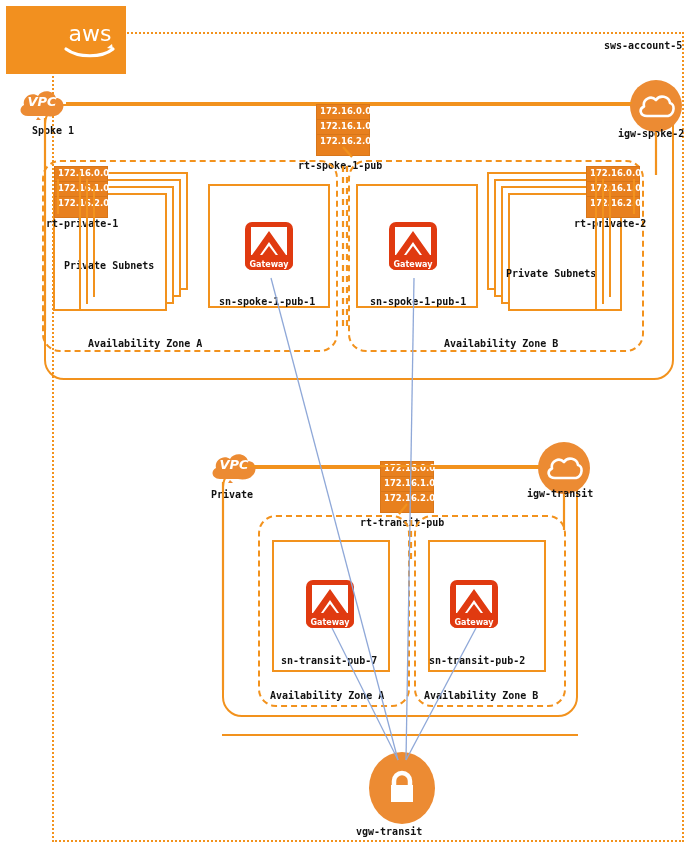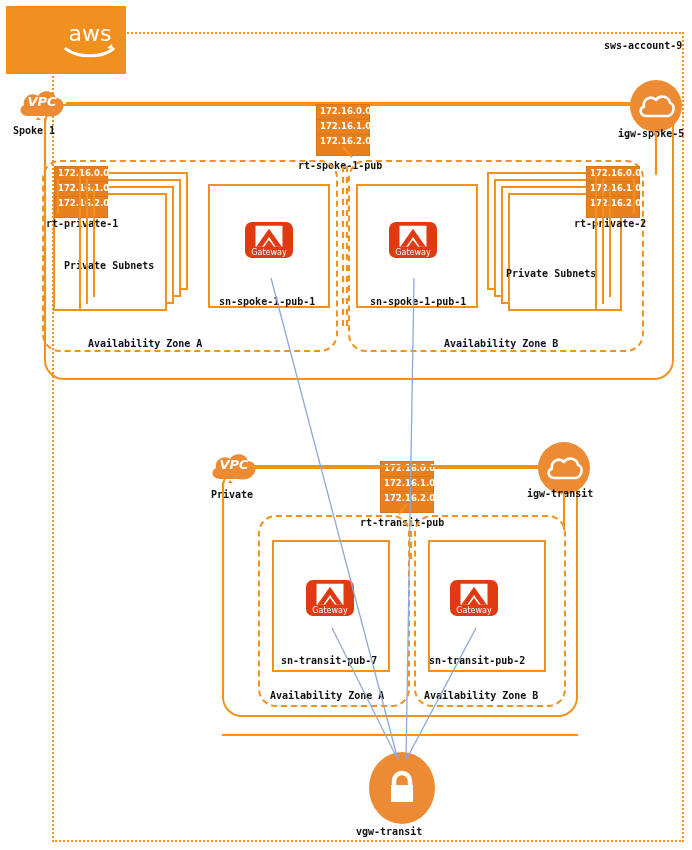--- a/index.html
+++ b/index.html
@@ -25,22 +25,22 @@
   .sn-box{position:absolute;border:2px solid #F2921D;box-sizing:border-box;background:#fff;}
   .sn-stack{position:absolute;border:2px solid #F2921D;box-sizing:border-box;background:#fff;}
 
   
   .cidr{position:absolute;background:#E8801E;color:#fff;font-size:8.5px;font-weight:bold;
         font-family:"DejaVu Sans","Liberation Sans",sans-serif;
         padding:1px 3px;line-height:11px;height:22px;box-sizing:border-box;
         border:1px solid #D8761A;white-space:nowrap;text-align:center;}
 
   
-  .gw{position:absolute;width:48px;height:36px;background:#E03A10;border-radius:7px;
-      display:flex;flex-direction:column;align-items:center;justify-content:flex-start;overflow:hidden;}
+  .gw{position:absolute;width:48px;height:48px;background:#E03A10;border-radius:7px;
+      display:flex;flex-direction:column;align-items:center;justify-content:flex-start;overflow:hidden;font-weight:bold;}
   .gw .gwtxt{position:absolute;bottom:1px;left:0;right:0;text-align:center;color:#fff;
       font-family:"DejaVu Sans","Liberation Sans",sans-serif;font-size:8px;line-height:9px;}
 
   
   .circ{position:absolute;border-radius:50%;background:#EC8B33;display:flex;align-items:center;justify-content:center;}
 
   
   .vpccloud{position:absolute;width:52px;height:34px;}
   .vpccloud .vt{position:absolute;left:0;top:0;width:52px;height:34px;
        display:flex;align-items:center;justify-content:center;
@@ -48,47 +48,47 @@
        font-size:13px;font-weight:bold;font-style:italic;padding-bottom:4px;box-sizing:border-box;}
 
   svg.ov{position:absolute;left:0;top:0;width:692px;height:850px;pointer-events:none;}
 </style>
 </head>
 <body>
 
 <div id="stage">
 
   <div class="account-box" style="left:52px;top:32px;width:632px;height:810px;"></div>
-  <div class="lbl" style="left:604px;top:40px;">sws-account-9</div>
+  <div class="lbl" style="left:604px;top:40px;">sws-account-5</div>
 
   <div class="aws-logo" style="left:6px;top:6px;width:72px;height:68px;">
     <svg width="60" height="48" viewBox="0 0 60 48">
       <text x="30" y="25" text-anchor="middle" fill="#ffffff" font-family="DejaVu Sans, Liberation Sans, sans-serif" font-size="22" font-weight="500">aws</text>
       <path d="M6 33 C18 42, 42 42, 53 33" stroke="#ffffff" stroke-width="3.2" fill="none" stroke-linecap="round"></path>
       <path d="M53 33 l-1 -5 l-5 4 z" fill="#ffffff"></path>
     </svg>
   </div>
 
   <div class="vpc-box" style="left:44px;top:104px;width:630px;height:276px;"></div>
 
   <div class="vpccloud" style="left:16px;top:86px;">
     <svg width="52" height="34" viewBox="0 0 52 34">
       <path d="M12 30 C4 30, 2 22, 8 19 C6 11, 16 5, 22 10 C26 3, 38 4, 40 12 C48 12, 50 22, 44 27 C42 30, 36 31, 30 30 Z" fill="#EC8B33"></path>
       <path d="M22 31 L25 34 L20 34 Z" fill="#EC8B33"></path>
     </svg>
     <div class="vt">VPC</div>
   </div>
-  <div class="lbl" style="left:13px;top:125px;">Spoke 1</div>
+  <div class="lbl" style="left:32px;top:125px;">Spoke 1</div>
 
   <div class="circ" style="left:630px;top:80px;width:52px;height:52px;">
     <svg width="38" height="28" viewBox="0 0 38 28">
       <path d="M10 24 C3 24, 1.5 17, 7 14.5 C5.5 7, 14 3, 19 8 C22.5 2.5, 32 4, 33 11 C38 12, 38 22, 31 24 Z" fill="none" stroke="#ffffff" stroke-width="2.6" stroke-linejoin="round"></path>
     </svg>
   </div>
-  <div class="lbl" style="left:618px;top:128px;">igw-spoke-5</div>
+  <div class="lbl" style="left:618px;top:128px;">igw-spoke-2</div>
 
   <div class="cidr" style="left:316px;top:104px;width:54px;">172.16.0.0</div>
   <div class="cidr" style="left:316px;top:119px;width:54px;">172.16.1.0</div>
   <div class="cidr" style="left:316px;top:134px;width:54px;">172.16.2.0</div>
   <div class="lbl" style="left:298px;top:160px;">rt-spoke-1-pub</div>
 
   <div class="az-box" style="left:42px;top:160px;width:296px;height:192px;"></div>
   <div class="lbl" style="left:88px;top:338px;">Availability Zone A</div>
 
   <div class="az-box" style="left:348px;top:160px;width:296px;height:192px;"></div>

